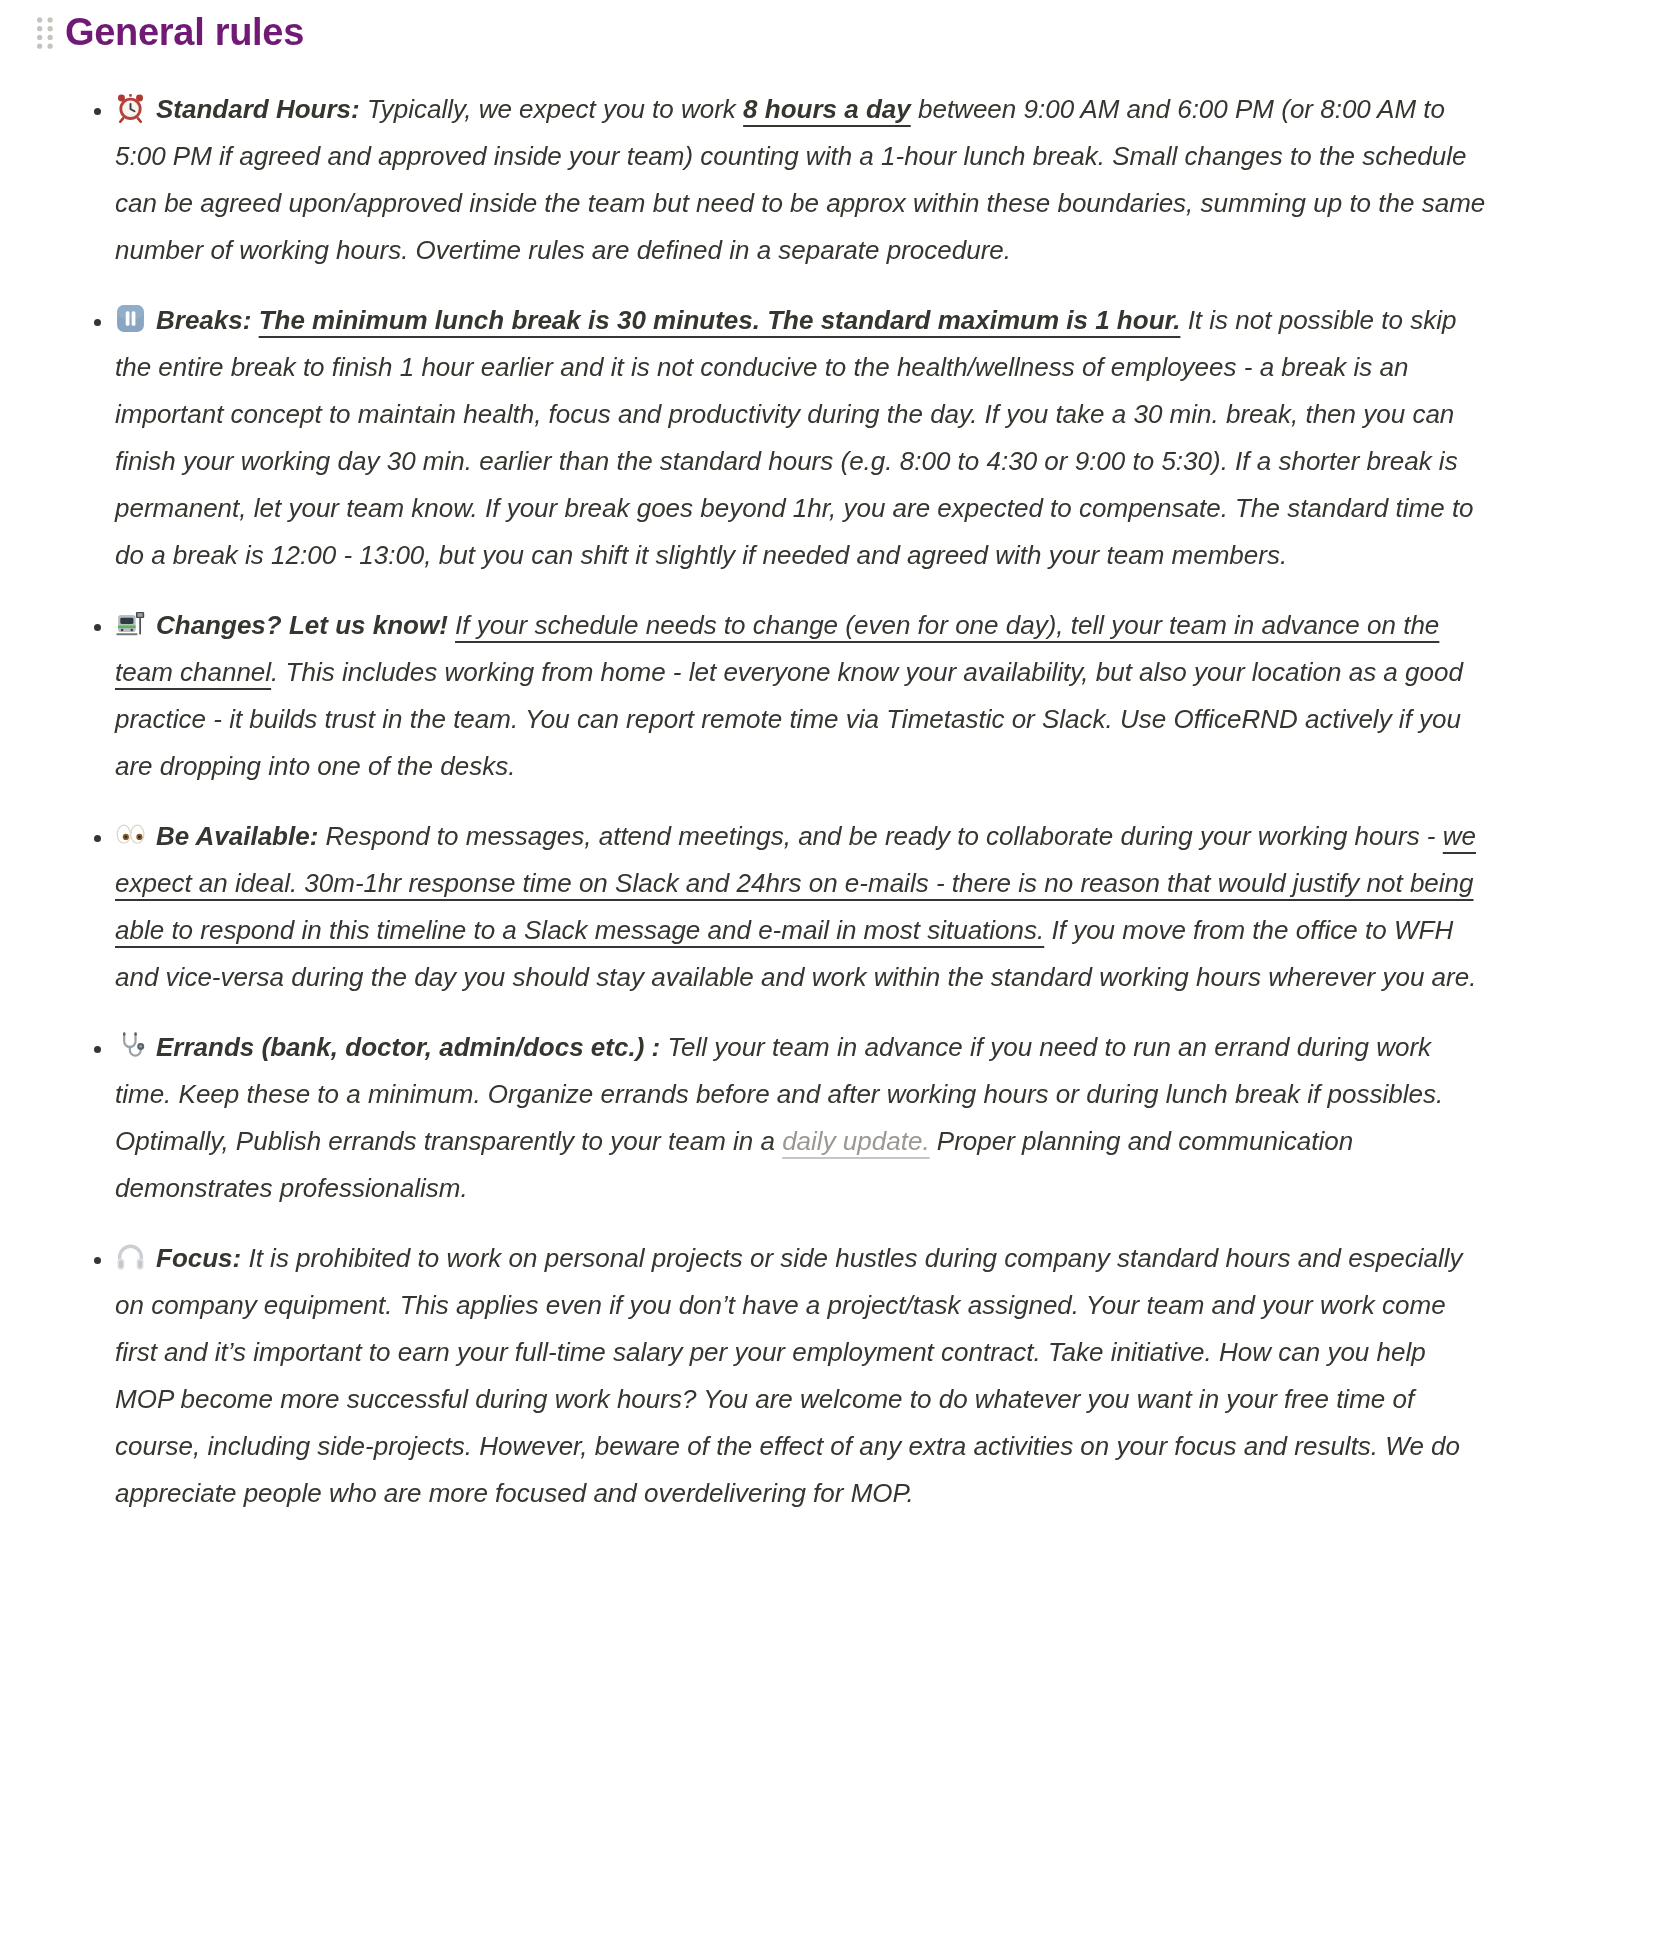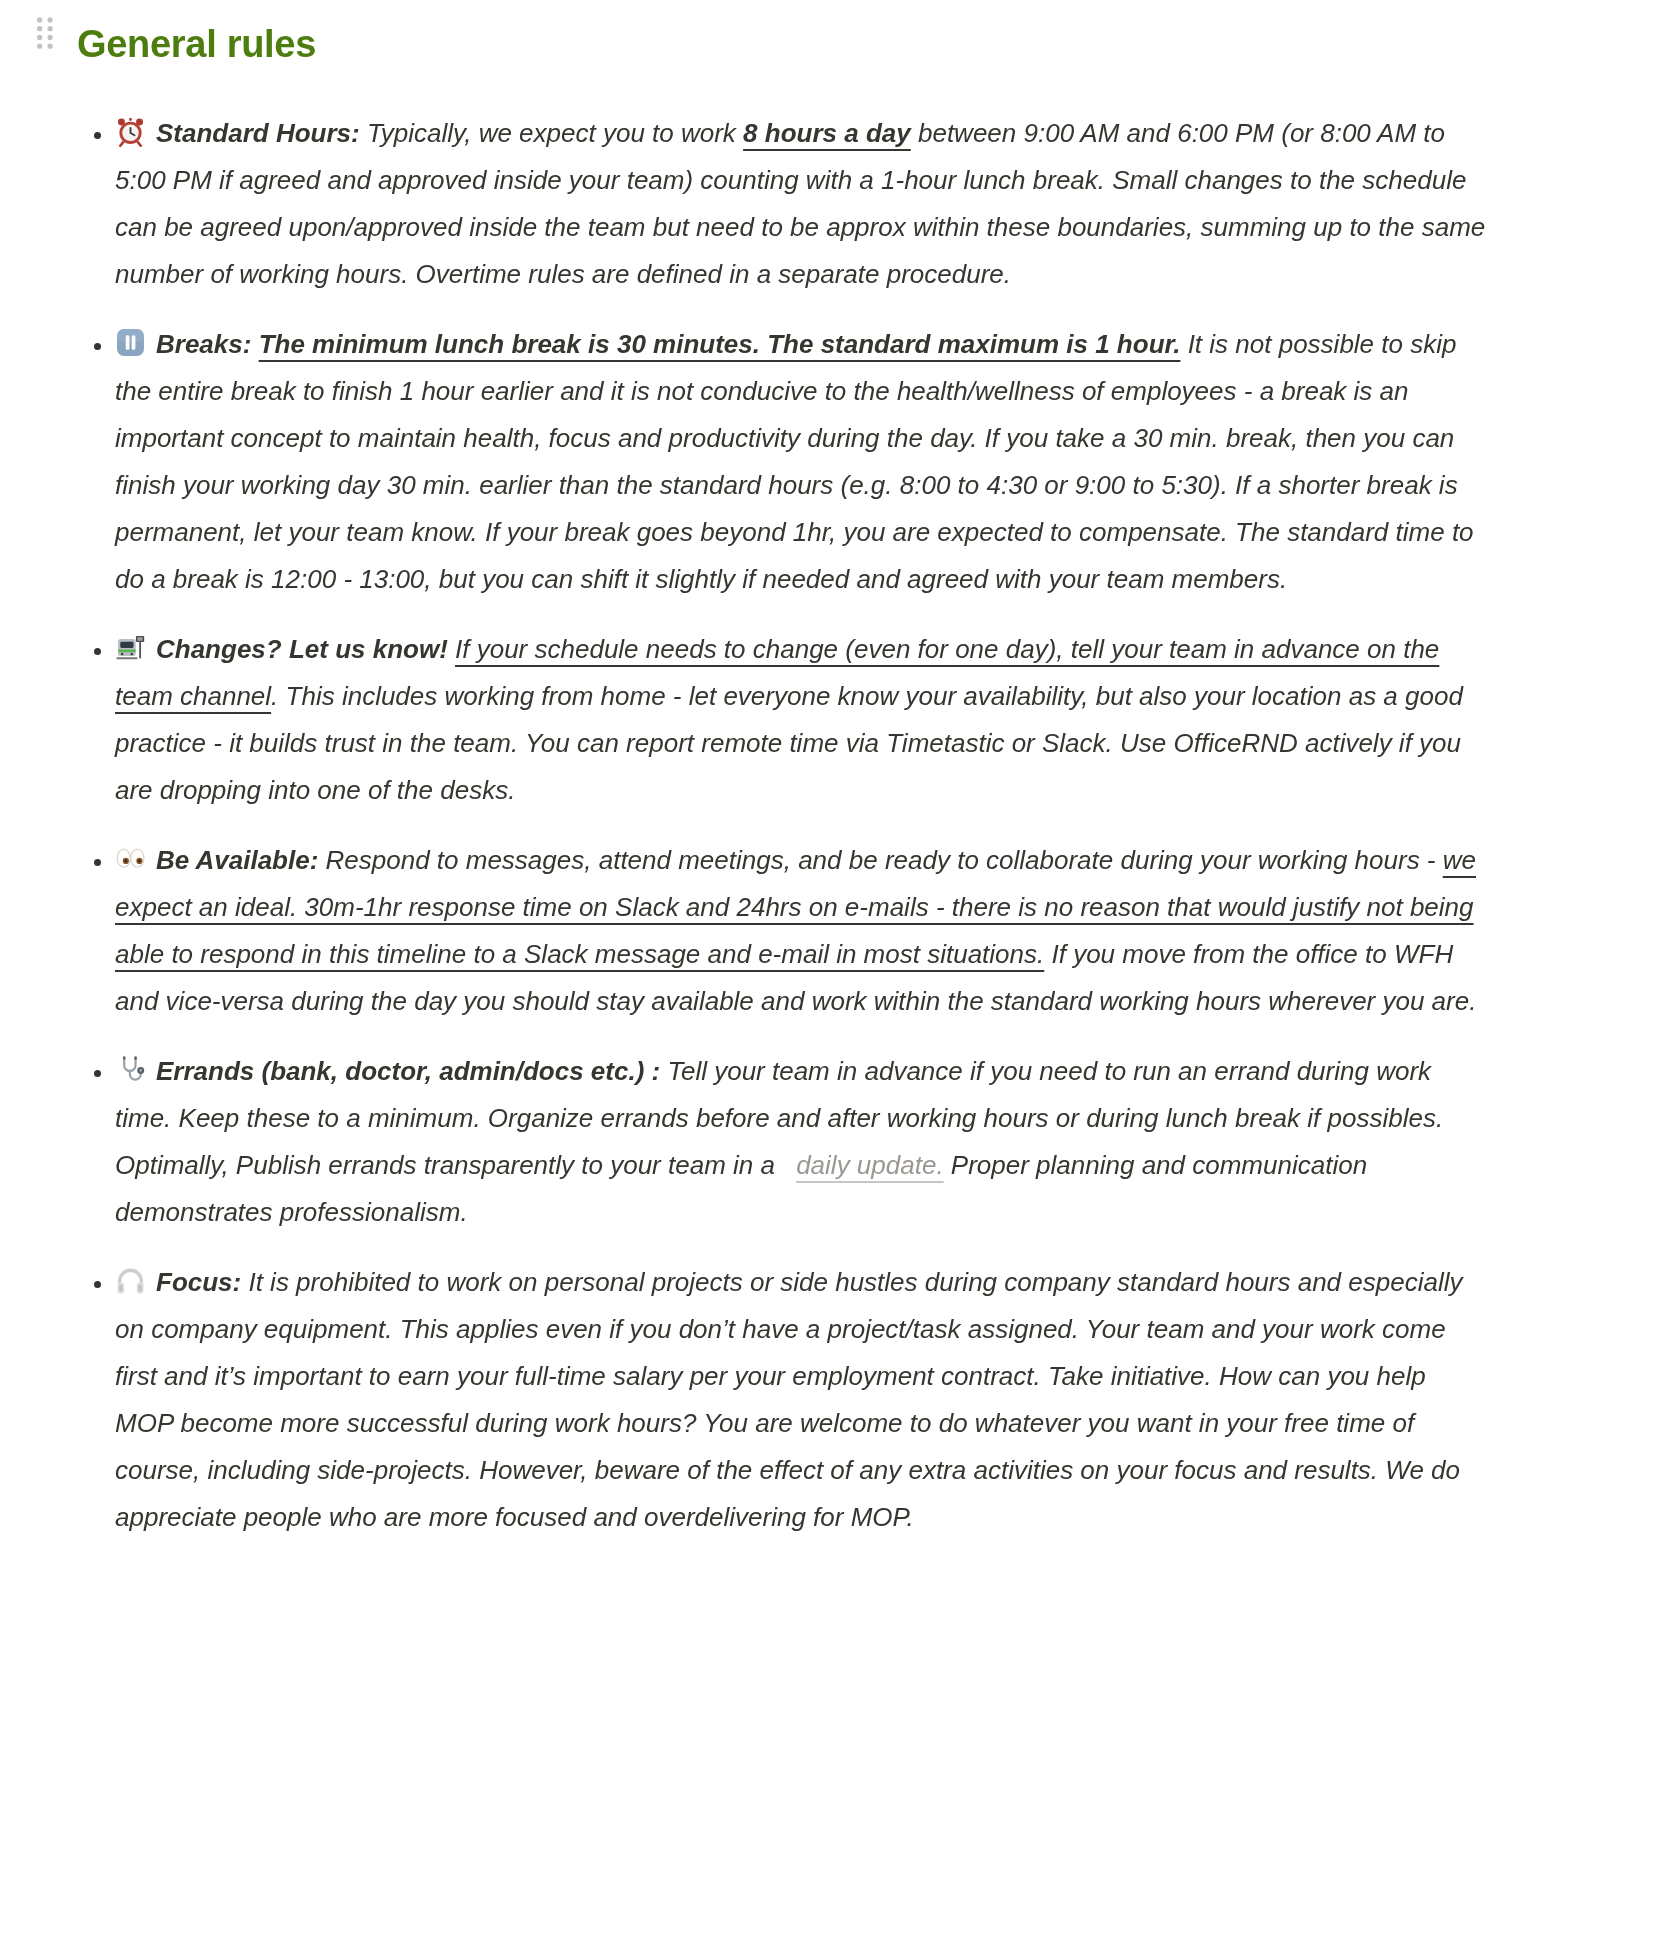--- a/index.html
+++ b/index.html
@@ -23,26 +23,26 @@
   }
   .drag-handle {
     width: 22px;
     height: 34px;
     margin-top: 8px;
     margin-right: 9px;
     flex: 0 0 auto;
     cursor: grab;
   }
   h1.page-title {
-    margin: 12px;
+    margin: 0;
     font-size: 38px;
     line-height: 48px;
     font-weight: 700;
     letter-spacing: -0.3px;
-    color: #4d7c0f;
+    color: #701a75;
   }
   ul.rules {
     margin: 30px 0 0 0;
     padding-left: 50px;
     max-width: 1372px;
     font-size: 26px;
     line-height: 47px;
     font-style: italic;
   }
   ul.rules li {
@@ -72,21 +72,20 @@
     text-decoration-thickness: 1.6px;
     text-underline-offset: 7px;
   }
   a.seg.link {
     color: #9b9793;
     text-decoration: underline;
     text-decoration-color: #c9c5c0;
     text-decoration-thickness: 1.6px;
     text-underline-offset: 7px;
     cursor: pointer;
-    margin-left: 14px;
   }
 </style>
 </head>
 <body>
 
 <div class="page">
   <div class="title-row">
     <span class="drag-handle">
       <svg viewBox="0 0 15 26" width="22" height="34" aria-hidden="true">
         <g fill="#c6c3be">

